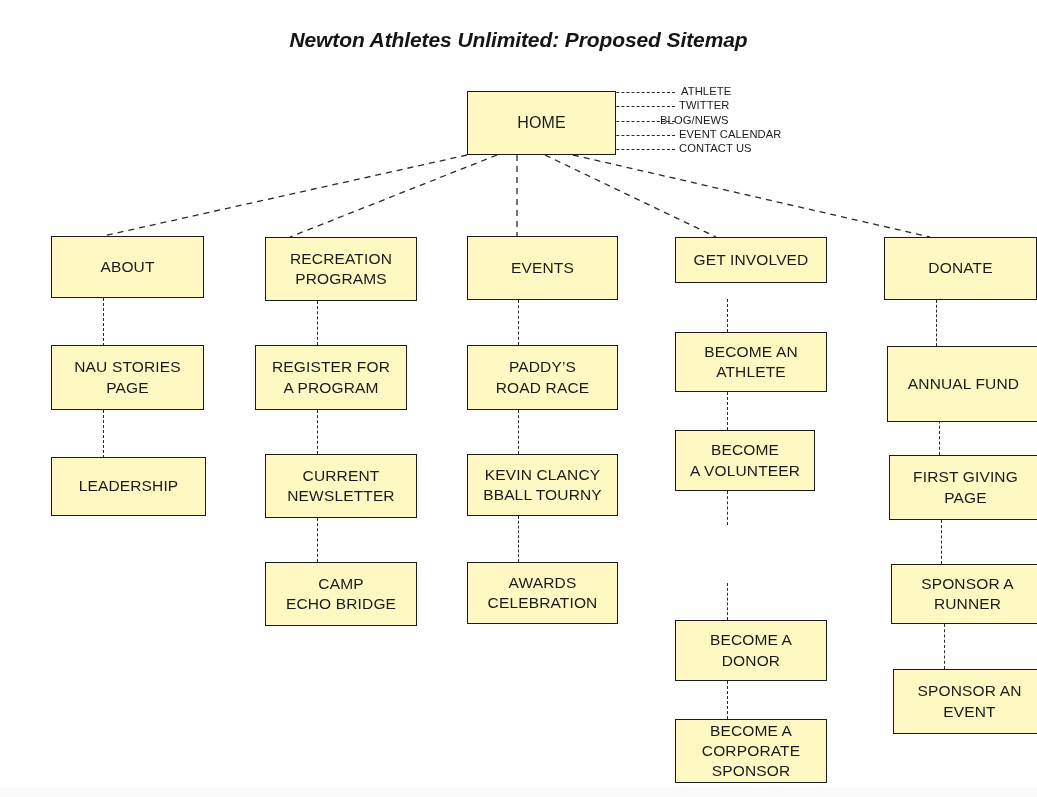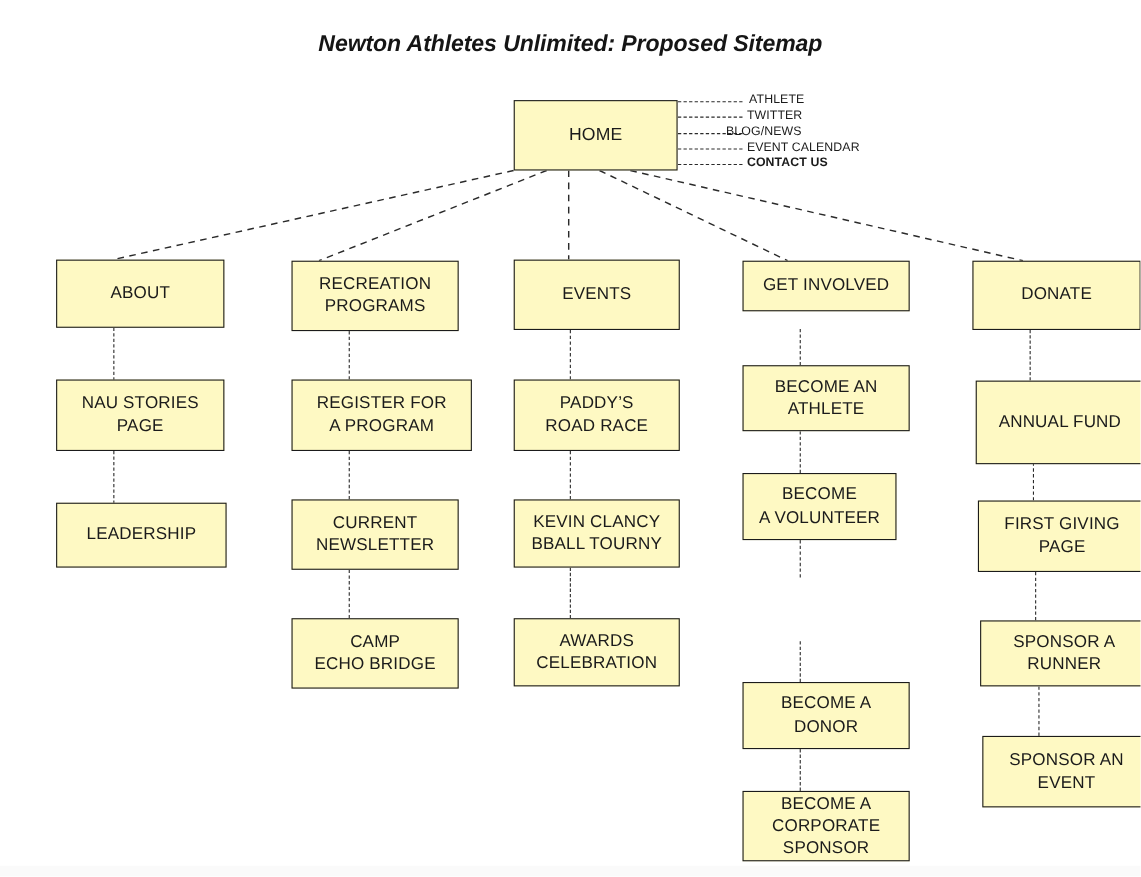--- a/index.html
+++ b/index.html
@@ -141,30 +141,30 @@
   <div class="vline" style="left:939px; top:410px; height:45px;"></div>
   <div class="vline" style="left:941px; top:520px; height:44px;"></div>
   <div class="vline" style="left:944px; top:624px; height:45px;"></div>
 
   <div class="node root" style="left:443px; top:91px; width:149px; height:64px;">HOME</div>
 
   <div class="leaf-label" style="left:681px; top:86px;">ATHLETE</div>
   <div class="leaf-label" style="left:679px; top:100px;">TWITTER</div>
   <div class="leaf-label" style="left:660px; top:115px;">BLOG/NEWS</div>
   <div class="leaf-label" style="left:679px; top:129px;">EVENT CALENDAR</div>
-  <div class="leaf-label" style="left:679px; top:143px;font-weight:bold;">CONTACT US</div>
+  <div class="leaf-label" style="left:679px; top:143px;">CONTACT US</div>
 
   <div class="node" style="left:27px;  top:236px; width:153px; height:62px;">ABOUT</div>
   <div class="node" style="left:27px;  top:345px; width:153px; height:65px;">NAU STORIES
 PAGE</div>
   <div class="node" style="left:27px;  top:457px; width:155px; height:59px;">LEADERSHIP</div>
 
   <div class="node" style="left:241px; top:237px; width:152px; height:64px;">RECREATION
 PROGRAMS</div>
-  <div class="node" style="left:241px; top:345px; width:164px; height:65px;">REGISTER FOR
+  <div class="node" style="left:231px; top:345px; width:152px; height:65px;">REGISTER FOR
 A PROGRAM</div>
   <div class="node" style="left:241px; top:454px; width:152px; height:64px;">CURRENT
 NEWSLETTER</div>
   <div class="node" style="left:241px; top:562px; width:152px; height:64px;">CAMP
 ECHO BRIDGE</div>
 
   <div class="node" style="left:443px; top:236px; width:151px; height:64px;">EVENTS</div>
   <div class="node" style="left:443px; top:345px; width:151px; height:65px;">PADDY’S
 ROAD RACE</div>
   <div class="node" style="left:443px; top:454px; width:151px; height:62px;">KEVIN CLANCY

